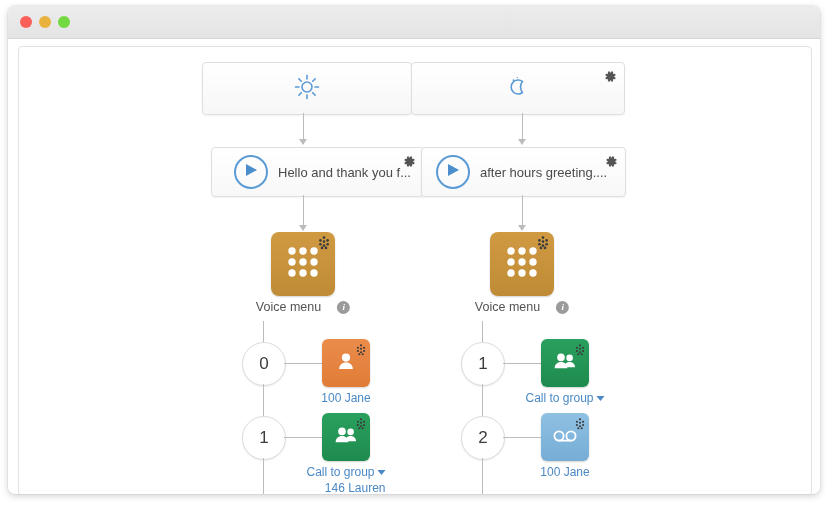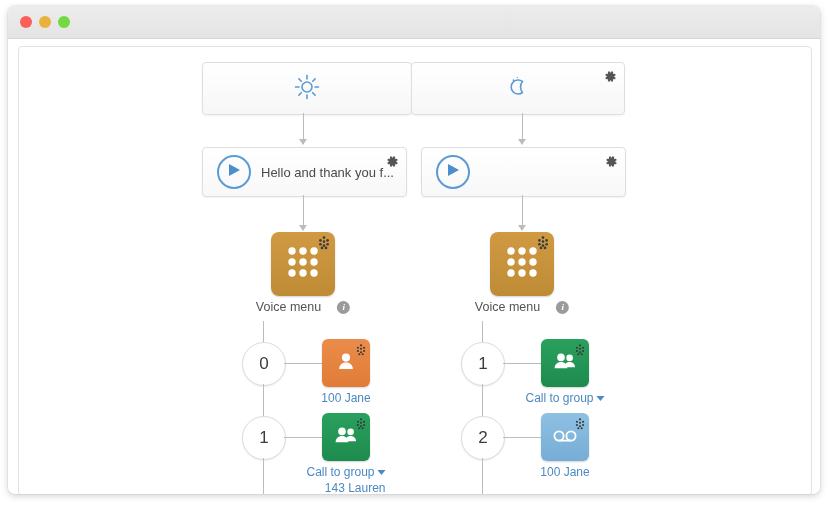--- a/index.html
+++ b/index.html
@@ -70,21 +70,21 @@
 
   
   .greetbox{
     position:absolute;top:100px;height:48px;
     background:linear-gradient(#ffffff,#f8f8f8);
     border:1px solid #dedede;
     border-radius:4px;
     box-shadow:0 1px 2px rgba(0,0,0,0.05);
     display:flex;align-items:center;
   }
-  .greetbox.left{left:183px;width:203px;}
+  .greetbox.left{left:192px;width:203px;padding-left:8px;}
   .greetbox.right{left:402px;width:203px;}
   .playbtn{
     margin-left:14px;width:30px;height:30px;flex:0 0 30px;
     border:2px solid #5b9bd5;border-radius:50%;
     position:relative;cursor:pointer;
   }
   .playbtn::after{
     content:"";position:absolute;left:10px;top:7px;
     border-left:11px solid #4a8fcc;
     border-top:6.5px solid transparent;
@@ -219,20 +219,21 @@
       <span class="gear">
         <svg width="13" height="13" viewBox="0 0 16 16">
           <path fill="#555555" d="M8 5.1a2.9 2.9 0 1 0 0 5.8 2.9 2.9 0 0 0 0-5.8zm0 4.3a1.4 1.4 0 1 1 0-2.8 1.4 1.4 0 0 1 0 2.8z"></path>
           <path fill="#555555" d="M14 9.1l-1.3-.4a4.9 4.9 0 0 0 0-1.4l1.3-.4a.5.5 0 0 0 .3-.6l-.5-1.4a.5.5 0 0 0-.6-.3l-1.3.4a5 5 0 0 0-1-1l.4-1.3a.5.5 0 0 0-.3-.6L9.6 1.6a.5.5 0 0 0-.6.3l-.4 1.3a4.9 4.9 0 0 0-1.2 0l-.4-1.3a.5.5 0 0 0-.6-.3l-1.4.5a.5.5 0 0 0-.3.6l.4 1.3a5 5 0 0 0-1 1l-1.3-.4a.5.5 0 0 0-.6.3l-.5 1.4a.5.5 0 0 0 .3.6l1.3.4a4.9 4.9 0 0 0 0 1.4l-1.3.4a.5.5 0 0 0-.3.6l.5 1.4a.5.5 0 0 0 .6.3l1.3-.4a5 5 0 0 0 1 1l-.4 1.3a.5.5 0 0 0 .3.6l1.4.5a.5.5 0 0 0 .6-.3l.4-1.3a4.9 4.9 0 0 0 1.2 0l.4 1.3a.5.5 0 0 0 .6.3l1.4-.5a.5.5 0 0 0 .3-.6l-.4-1.3a5 5 0 0 0 1-1l1.3.4a.5.5 0 0 0 .6-.3l.5-1.4a.5.5 0 0 0-.3-.6z"></path>
         </svg>
       </span>
     </div>
 
     <div class="greetbox right">
       <span class="playbtn"></span>
+      <span class="greettext">after hours greeting....</span>
       <span class="gear">
         <svg width="13" height="13" viewBox="0 0 16 16">
           <path fill="#555555" d="M8 5.1a2.9 2.9 0 1 0 0 5.8 2.9 2.9 0 0 0 0-5.8zm0 4.3a1.4 1.4 0 1 1 0-2.8 1.4 1.4 0 0 1 0 2.8z"></path>
           <path fill="#555555" d="M14 9.1l-1.3-.4a4.9 4.9 0 0 0 0-1.4l1.3-.4a.5.5 0 0 0 .3-.6l-.5-1.4a.5.5 0 0 0-.6-.3l-1.3.4a5 5 0 0 0-1-1l.4-1.3a.5.5 0 0 0-.3-.6L9.6 1.6a.5.5 0 0 0-.6.3l-.4 1.3a4.9 4.9 0 0 0-1.2 0l-.4-1.3a.5.5 0 0 0-.6-.3l-1.4.5a.5.5 0 0 0-.3.6l.4 1.3a5 5 0 0 0-1 1l-1.3-.4a.5.5 0 0 0-.6.3l-.5 1.4a.5.5 0 0 0 .3.6l1.3.4a4.9 4.9 0 0 0 0 1.4l-1.3.4a.5.5 0 0 0-.3.6l.5 1.4a.5.5 0 0 0 .6.3l1.3-.4a5 5 0 0 0 1 1l-.4 1.3a.5.5 0 0 0 .3.6l1.4.5a.5.5 0 0 0 .6-.3l.4-1.3a4.9 4.9 0 0 0 1.2 0l.4 1.3a.5.5 0 0 0 .6.3l1.4-.5a.5.5 0 0 0 .3-.6l-.4-1.3a5 5 0 0 0 1-1l1.3.4a.5.5 0 0 0 .6-.3l.5-1.4a.5.5 0 0 0-.3-.6z"></path>
         </svg>
       </span>
     </div>
 
     <div class="vline" style="left:284px;top:148px;height:32px;"></div>
     <div class="arrowhead" style="left:280px;top:178px;"></div>
@@ -384,21 +385,21 @@
               <circle cx="5" cy="11.9" r="1.25"></circle>
               <circle cx="9" cy="11.9" r="1.25"></circle>
             </g>
           </svg>
         </span>
       </div>
       <div class="actlabels">
         <div class="actlabel">
           <span>Call to group</span><span class="caret"></span>
         </div>
-        <div class="actlabel">143 Lauren</div>
+        <div class="actlabel">146 Lauren</div>
       </div>
     </div>
 
     <div class="vline" style="left:244px;top:411px;height:37px;"></div>
 
     <div class="vline" style="left:463px;top:274px;height:22px;"></div>
 
     <div class="keycircle" style="left:442px;top:295px;">
       <span>1</span>
     </div>

